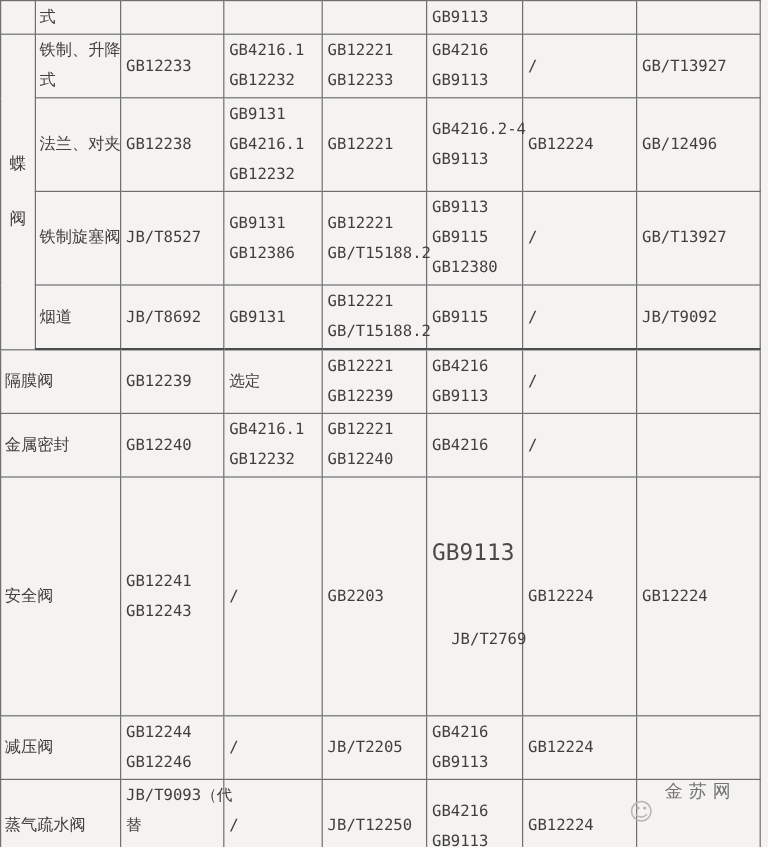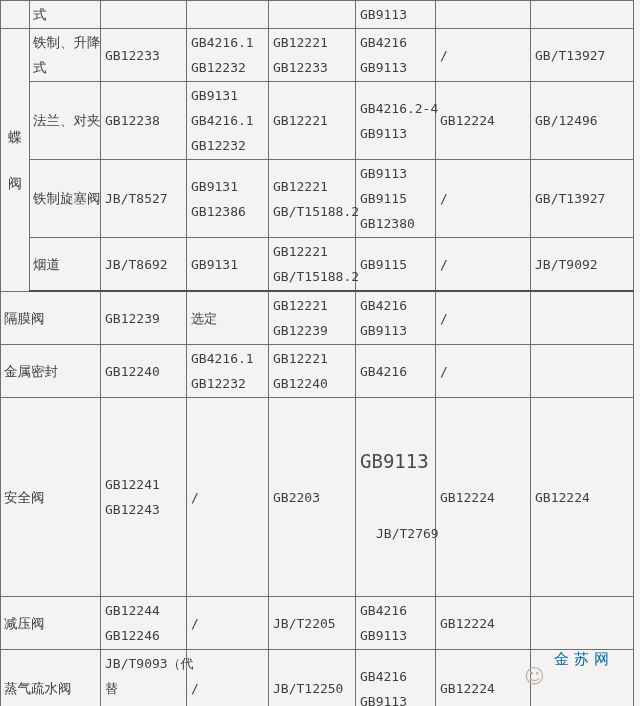--- a/index.html
+++ b/index.html
@@ -27,21 +27,21 @@
   tr.r5 td,tr.r10 td{border-bottom:2px solid #4d4d4d;}
   td.vcell{padding:0;text-align:center;}
   .vtext{width:16px;margin:0 auto;line-height:46px;word-break:break-all;
          white-space:normal;font-size:14px;}
   .big{display:block;font-size:19px;line-height:24px;color:#4a4947;}
   .rest{display:block;line-height:22px;margin-left:16px;}
   .watermark{position:absolute;left:516px;top:650px;width:124px;height:50px;
              pointer-events:none;}
   .wface{position:absolute;left:8px;top:14px;font-size:20px;color:#bcb7ae;
          font-family:"DejaVu Sans",sans-serif;}
-  .wtext{position:absolute;left:38px;top:0px;font-size:15px;color:#0369a1;
+  .wtext{position:absolute;left:38px;top:0px;font-size:15px;color:#737373;
          letter-spacing:5px;font-family:"DejaVu Sans",sans-serif;}
 </style>
 </head>
 <body>
 
 <table>
   <colgroup>
     <col class="c1">
       <col class="c2">
       <col class="c3">

